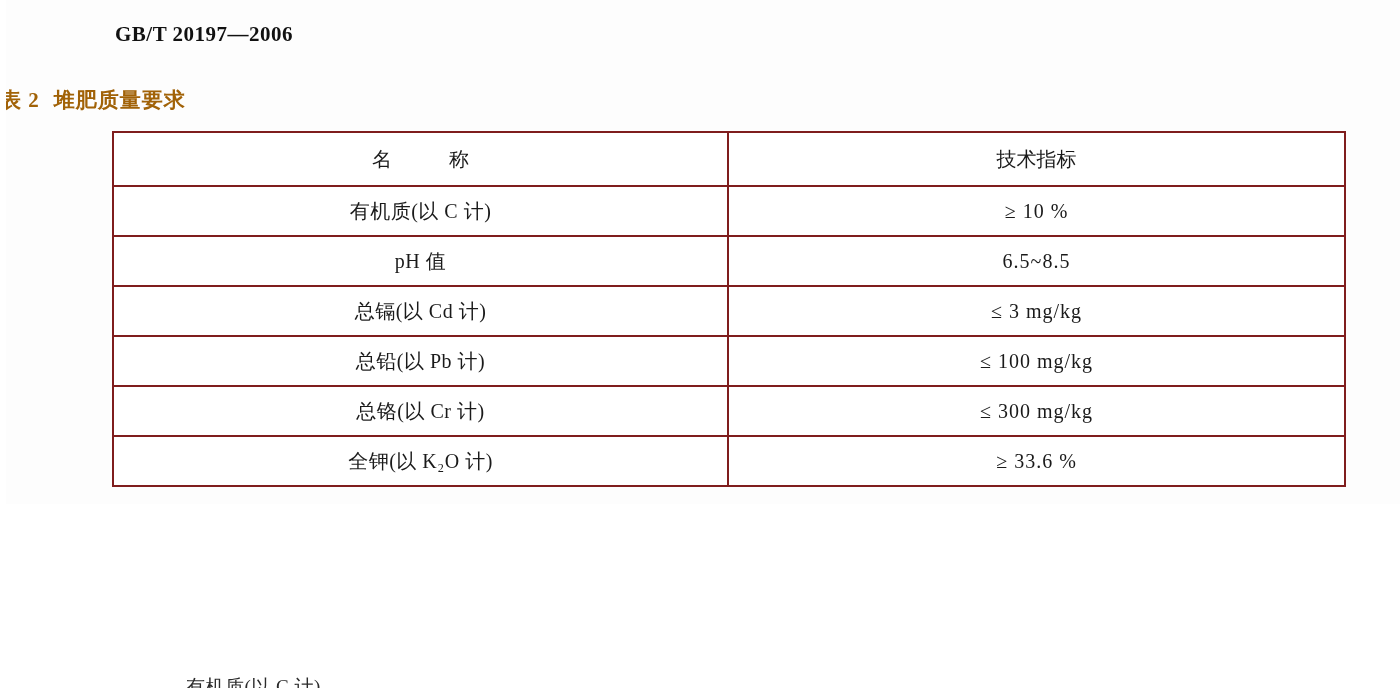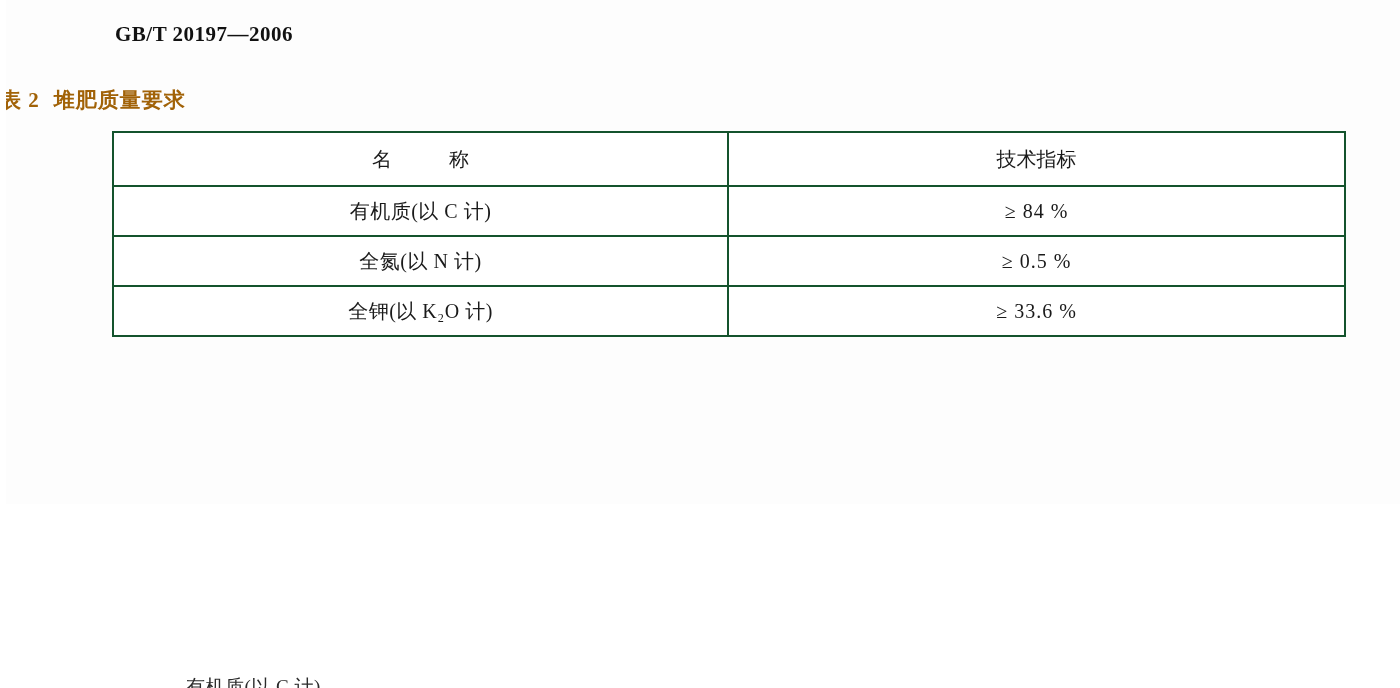--- a/index.html
+++ b/index.html
@@ -53,21 +53,21 @@
     left: 112px;
     top: 131px;
     width: 1232px;
     border-collapse: collapse;
     table-layout: fixed;
     background: #fff;
   }
   table.quality col.c1 { width: 615px; }
   table.quality col.c2 { width: 617px; }
   table.quality th, table.quality td {
-    border: 2px solid #14532d;
+    border: 2px solid #7f1d1d;
     height: 48px;
     text-align: center;
     vertical-align: middle;
     font-size: 20px;
     font-family: "Liberation Serif", "DejaVu Serif", serif;
     color: #1a1a1a;
     padding: 0;
   }
   table.quality thead th {
     height: 52px;
@@ -129,25 +129,37 @@
           <span class="hdr-name">名      称</span>
         </th>
         <th>
           <span>技术指标</span>
         </th>
       </tr>
     </thead>
     <tbody>
       <tr>
         <td class="cell-name">有机质(以 C 计)</td>
-        <td class="cell-value">≥ 84 %</td>
+        <td class="cell-value">≥ 10 %</td>
       </tr>
       <tr>
-        <td class="cell-name">全氮(以 N 计)</td>
-        <td class="cell-value">≥ 0.5 %</td>
+        <td class="cell-name">pH 值</td>
+        <td class="cell-value">6.5~8.5</td>
+      </tr>
+      <tr>
+        <td class="cell-name">总镉(以 Cd 计)</td>
+        <td class="cell-value">≤ 3 mg/kg</td>
+      </tr>
+      <tr>
+        <td class="cell-name">总铅(以 Pb 计)</td>
+        <td class="cell-value">≤ 100 mg/kg</td>
+      </tr>
+      <tr>
+        <td class="cell-name">总铬(以 Cr 计)</td>
+        <td class="cell-value">≤ 300 mg/kg</td>
       </tr>
       <tr>
         <td class="cell-name">全钾(以 K₂O 计)</td>
         <td class="cell-value">≥ 33.6 %</td>
       </tr>
     </tbody>
   </table>
 
   <div class="bottom-fragment">有机质(以 C 计)</div>
 

